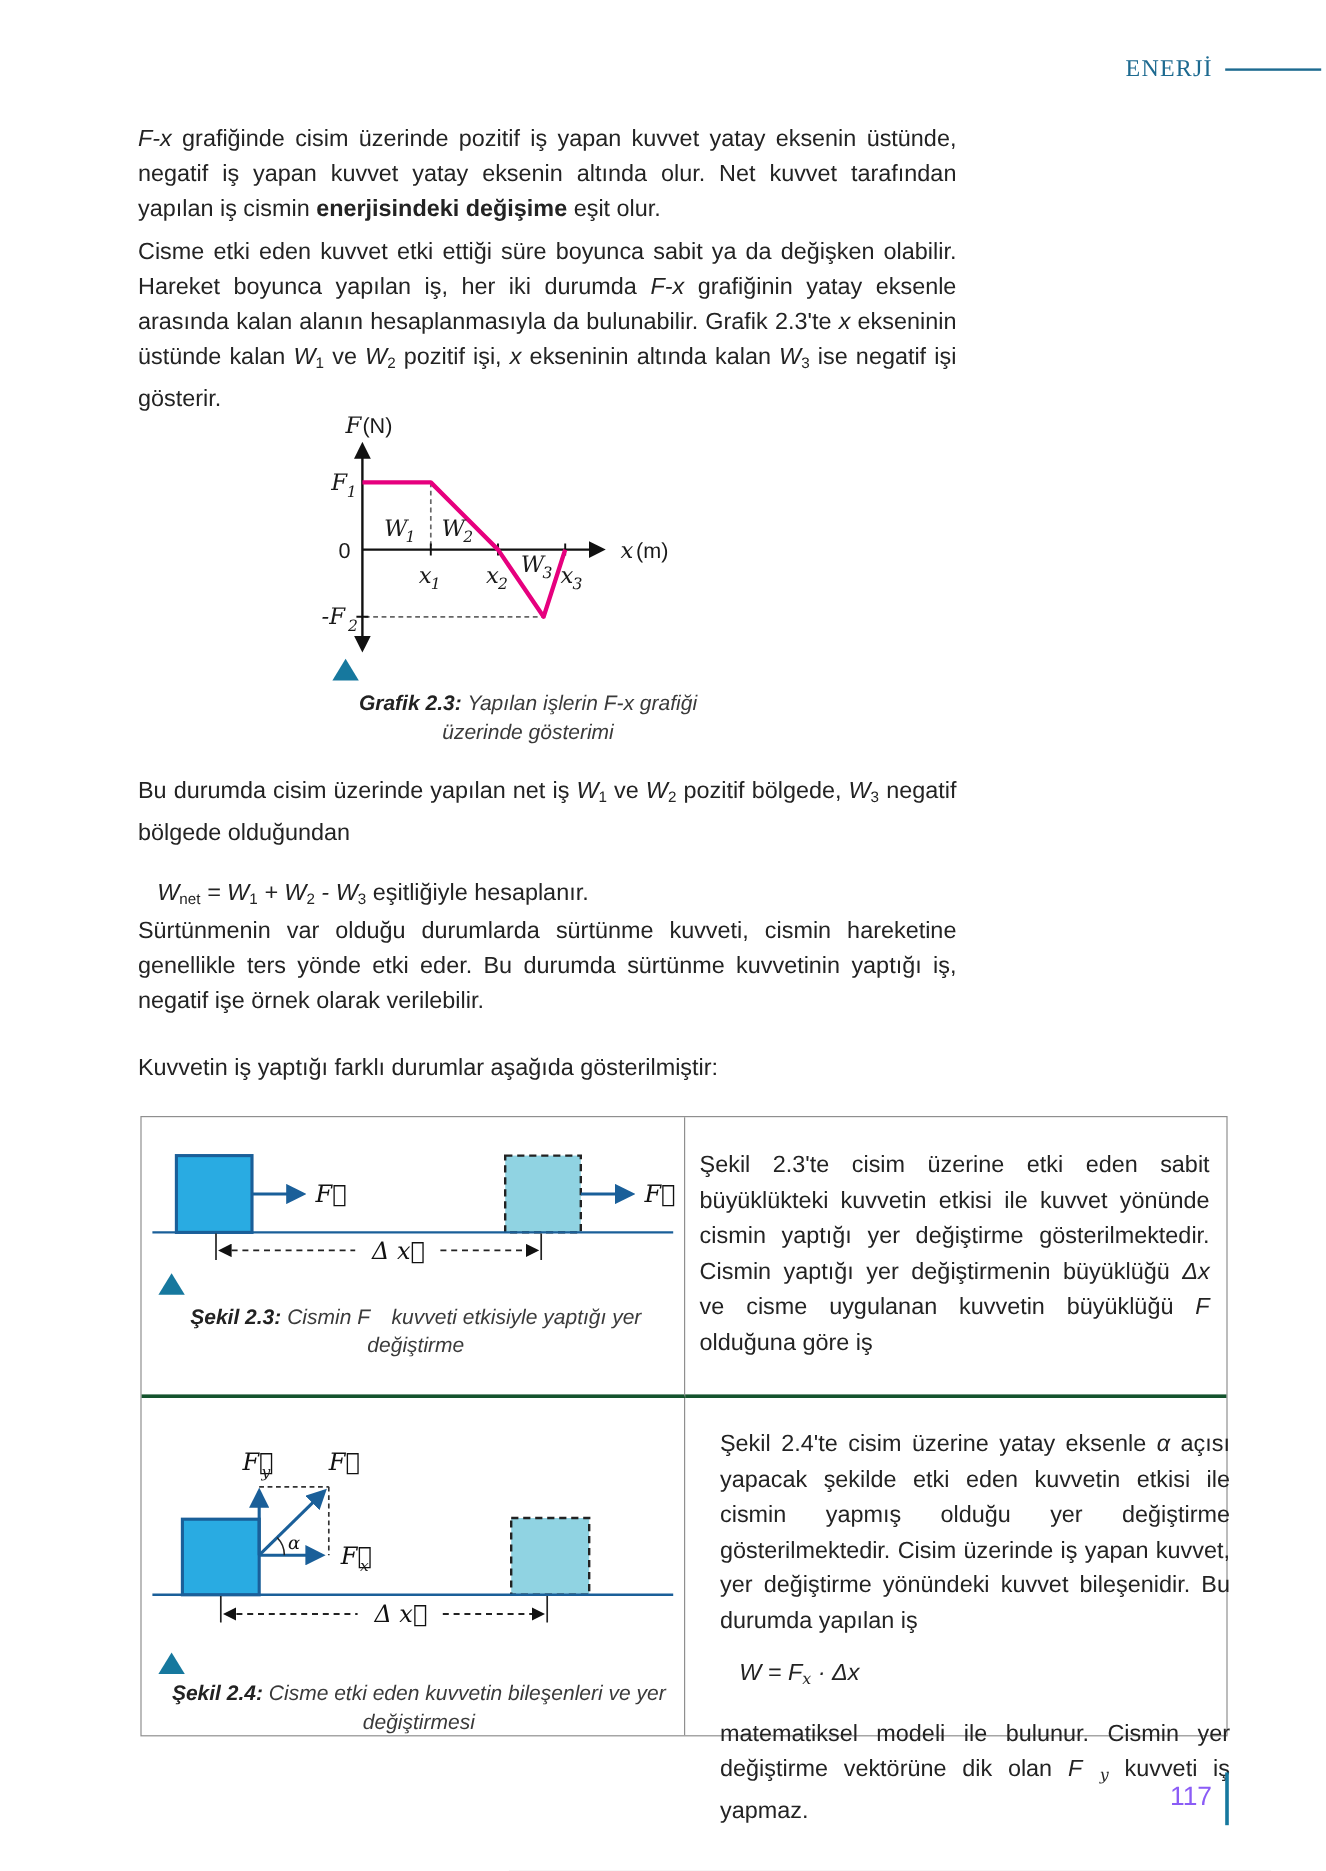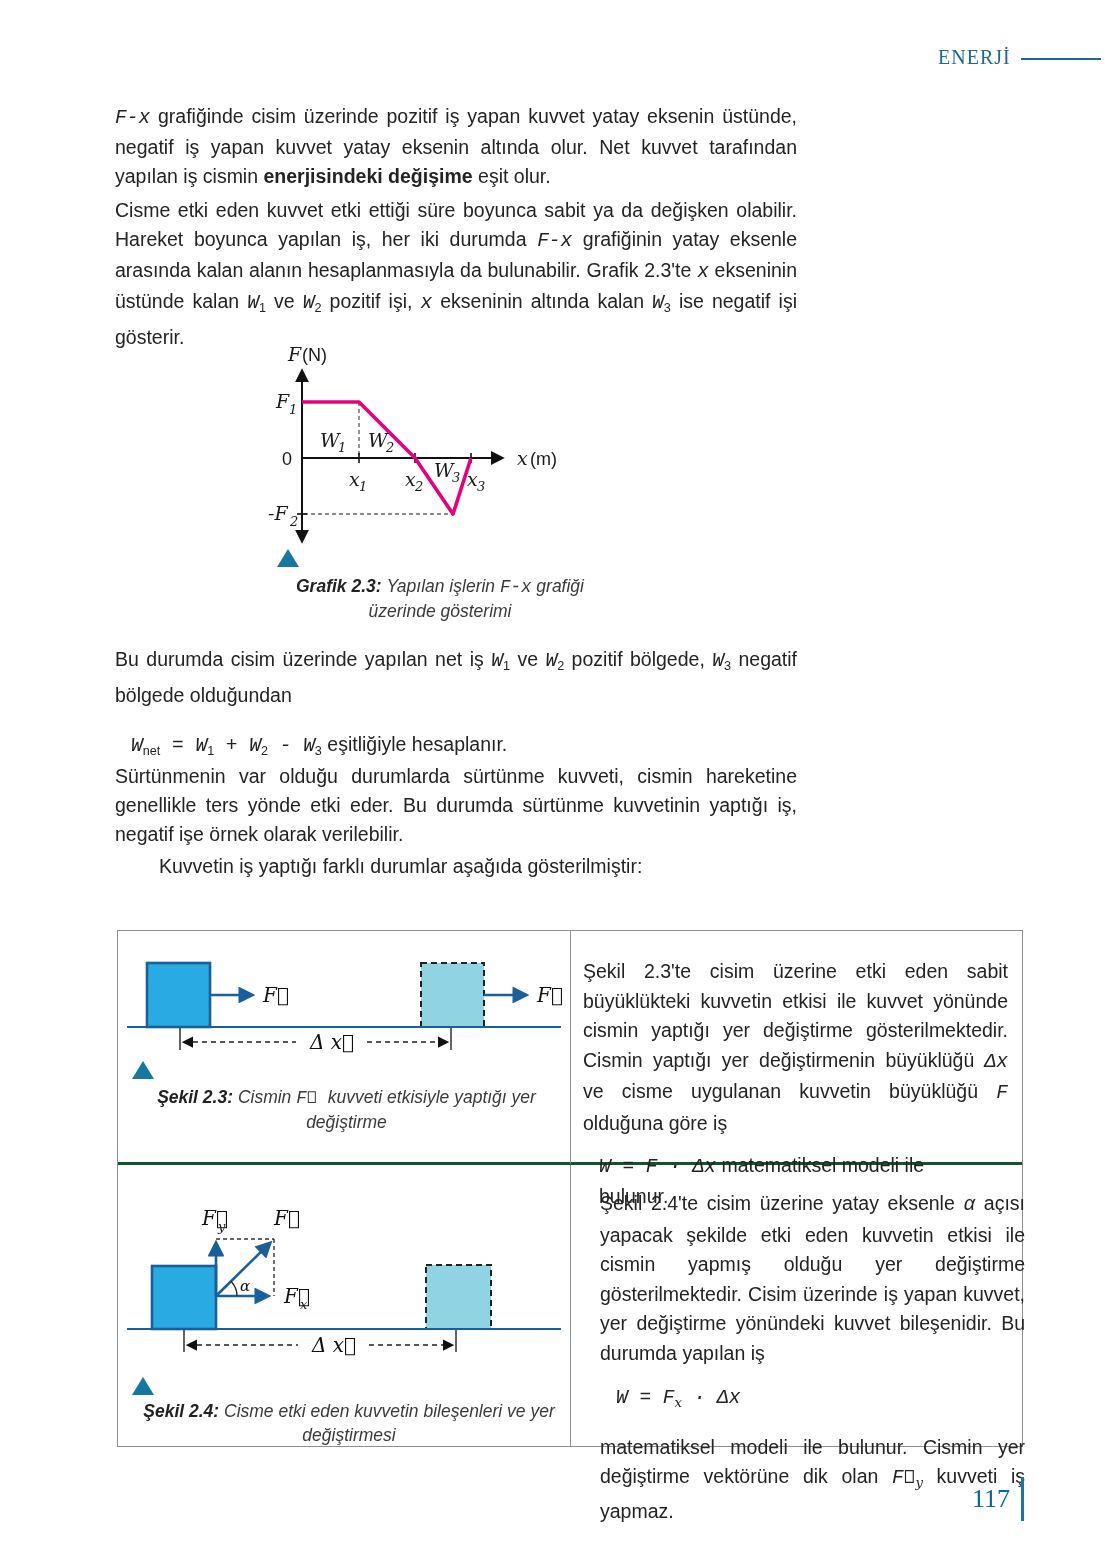--- a/index.html
+++ b/index.html
@@ -1,35 +1,35 @@
 <!DOCTYPE html>
 <html><head>
 <meta charset="utf-8">
 <style>
   html,body{margin:0;padding:0;background:#e8e8e8;}
   .page{position:relative;width:1105px;height:1559px;background:#ffffff;margin:0 auto;
         font-family:"Liberation Sans","DejaVu Sans",sans-serif;color:#232323;overflow:hidden;}
   .abs{position:absolute;}
   .body-p{font-size:19.5px;line-height:29px;text-align:justify;margin:0;}
   .formula{font-size:19.5px;line-height:29px;margin:16px;}
-  .m{font-family:Liberation Mono, monospace;font-style:italic;}
+  .m{font-family:Liberation Sans, sans-serif;font-style:italic;}
   .b{font-weight:700;}
   .cb{font-weight:700;}
   .ss{font-size:0.65em;vertical-align:-0.28em;font-style:normal;font-family:"Liberation Sans","DejaVu Sans",sans-serif;}
   .ms{font-family:"DejaVu Serif","Liberation Serif",serif;font-style:italic;font-size:0.68em;vertical-align:-0.28em;}
   .caption{font-style:italic;font-size:17.5px;line-height:24px;color:#3a3a3a;margin:0;text-align:center;}
   .caption .cb{color:#222;}
   .header-title{font-family:"Liberation Serif","DejaVu Serif",serif;font-size:20px;color:#1d6a90;letter-spacing:1px;}
   .header-rule{display:inline-block;width:80px;border-top:2px solid #1d6a90;vertical-align:4px;margin-left:10px;}
   .tri{width:0;height:0;border-left:11px solid transparent;border-right:11px solid transparent;border-bottom:18px solid #16789e;}
   .tbl{border:1px solid #8f8f8f;}
   .cell{position:absolute;box-sizing:border-box;}
   .cell-border-right{border-right:1px solid #8f8f8f;}
   .cell-border-bottom{border-bottom:3px solid #14532d;}
-  .pagenum{font-family:Liberation Serif, serif;font-size:26px;color:#0369a1;}
+  .pagenum{font-family:Liberation Sans, sans-serif;font-size:22px;color:#8b5cf6;}
   .pagebar{background:#16789e;}
   
   .tm{font:italic 19px "DejaVu Serif","Liberation Serif",serif;fill:#1a1a1a;}
   .ts{font:italic 13px "DejaVu Serif","Liberation Serif",serif;fill:#1a1a1a;}
   .tu{font:18px "Liberation Sans","DejaVu Sans",sans-serif;fill:#1a1a1a;}
   .tv{font:italic 20px "DejaVu Serif","Liberation Serif",serif;fill:#111;}
   .ta{font:italic 15px "DejaVu Serif","Liberation Serif",serif;fill:#111;}
   .axis{stroke:#111;stroke-width:2;}
   .curve{fill:none;stroke:#e6007e;stroke-width:3.6;stroke-linejoin:round;}
   .dash{stroke:#666;stroke-width:1.4;stroke-dasharray:4 3;fill:none;}
@@ -93,21 +93,21 @@
       <text class="tm" x="249" y="120">x</text>
       <text class="tu" x="262" y="120">(m)</text>
     </svg>
   </div>
   <div class="abs tri" style="top:549px;left:277px;"></div>
   <p class="abs caption" style="top:574px;left:275px;width:330px;"><span class="cb">Grafik 2.3: </span><span>Yapılan işlerin </span><span class="m">F-x</span><span> grafiği üzerinde gösterimi</span></p>
 
   <p class="abs body-p" style="top:645px;left:115px;width:682px;"><span>Bu durumda cisim üzerinde yapılan net iş </span><span class="m">W</span><span class="ss">1</span><span> ve </span><span class="m">W</span><span class="ss">2</span><span> pozitif bölgede, </span><span class="m">W</span><span class="ss">3</span><span> negatif bölgede olduğundan</span></p>
   <p class="abs formula" style="top:714px;left:115px;width:682px;"><span class="m">W</span><span class="ss">net</span><span class="m"> = </span><span class="m">W</span><span class="ss">1</span><span class="m"> + </span><span class="m">W</span><span class="ss">2</span><span class="m"> - </span><span class="m">W</span><span class="ss">3</span><span> eşitliğiyle hesaplanır.</span></p>
   <p class="abs body-p" style="top:762px;left:115px;width:682px;"><span>Sürtünmenin var olduğu durumlarda sürtünme kuvveti, cismin hareketine genellikle ters yönde etki eder. Bu durumda sürtünme kuvvetinin yaptığı iş, negatif işe örnek olarak verilebilir.</span></p>
-  <p class="abs body-p" style="top:852px;left:115px;width:682px;margin-left:44px;"><span>Kuvvetin iş yaptığı farklı durumlar aşağıda gösterilmiştir:</span></p>
+  <p class="abs body-p" style="top:876px;left:115px;width:682px;"><span>Kuvvetin iş yaptığı farklı durumlar aşağıda gösterilmiştir:</span></p>
 
   <div class="abs tbl" style="top:930px;left:117px;width:904px;height:515px;">
 
     <div class="cell cell-border-right cell-border-bottom" style="top:0;left:0;width:453px;height:234px;">
       <svg class="abs" style="top:18px;left:6px;" width="440" height="115" viewBox="0 0 440 115">
         <defs>
           <marker id="ahV" viewBox="0 0 10 10" refX="8" refY="5" markerWidth="6.5" markerHeight="6.5" orient="auto-start-reverse">
             <path d="M0,0 L10,5 L0,10 z" fill="#1a5f99"></path>
           </marker>
           <marker id="ahK" viewBox="0 0 10 10" refX="8" refY="5" markerWidth="7.5" markerHeight="7.5" orient="auto-start-reverse">
@@ -126,21 +126,20 @@
         <line class="dashArr" x1="60" y1="93" x2="172" y2="93" marker-start="url(#ahK)"></line>
         <line class="dashArr" x1="243" y1="93" x2="323" y2="93" marker-end="url(#ahK)"></line>
         <text class="tv" x="186" y="100">Δ x⃗</text>
       </svg>
       <div class="abs tri" style="top:130px;left:14px;"></div>
       <p class="abs caption" style="top:154px;left:16px;width:425px;"><span class="cb">Şekil 2.3: </span><span>Cismin </span><span class="m">F⃗ </span><span>kuvveti etkisiyle yaptığı yer değiştirme</span></p>
     </div>
 
     <div class="cell cell-border-bottom" style="top:0;left:453px;width:451px;height:234px;padding:26px 14px 0 12px;">
       <p class="body-p" style="line-height:29.5px;"><span>Şekil 2.3'te cisim üzerine etki eden sabit büyüklükteki kuvvetin etkisi ile kuvvet yönünde cismin yaptığı yer değiştirme gösterilmektedir. Cismin yaptığı yer değiştirmenin büyüklüğü </span><span class="m">Δx</span><span> ve cisme uygulanan kuvvetin büyüklüğü </span><span class="m">F</span><span> olduğuna göre iş</span></p>
-      <p class="formula" style="margin-top:13px;"><span class="m">W = F · Δx</span><span> matematiksel modeli ile bulunur.</span></p>
     </div>
 
     <div class="cell cell-border-right" style="top:234px;left:0;width:453px;height:281px;">
       <svg class="abs" style="top:34px;left:6px;" width="440" height="165" viewBox="0 0 440 165">
         <rect class="boxsolid" x="28" y="67" width="64" height="63"></rect>
         <line class="dashg" x1="92" y1="40" x2="150" y2="40"></line>
         <line class="dashg" x1="150" y1="40" x2="150" y2="97"></line>
         <line class="vec" x1="92" y1="97" x2="92" y2="44" marker-end="url(#ahV)"></line>
         <line class="vec" x1="92" y1="97" x2="146" y2="44" marker-end="url(#ahV)"></line>
         <line class="vec" x1="92" y1="97" x2="144" y2="97" marker-end="url(#ahV)"></line>

